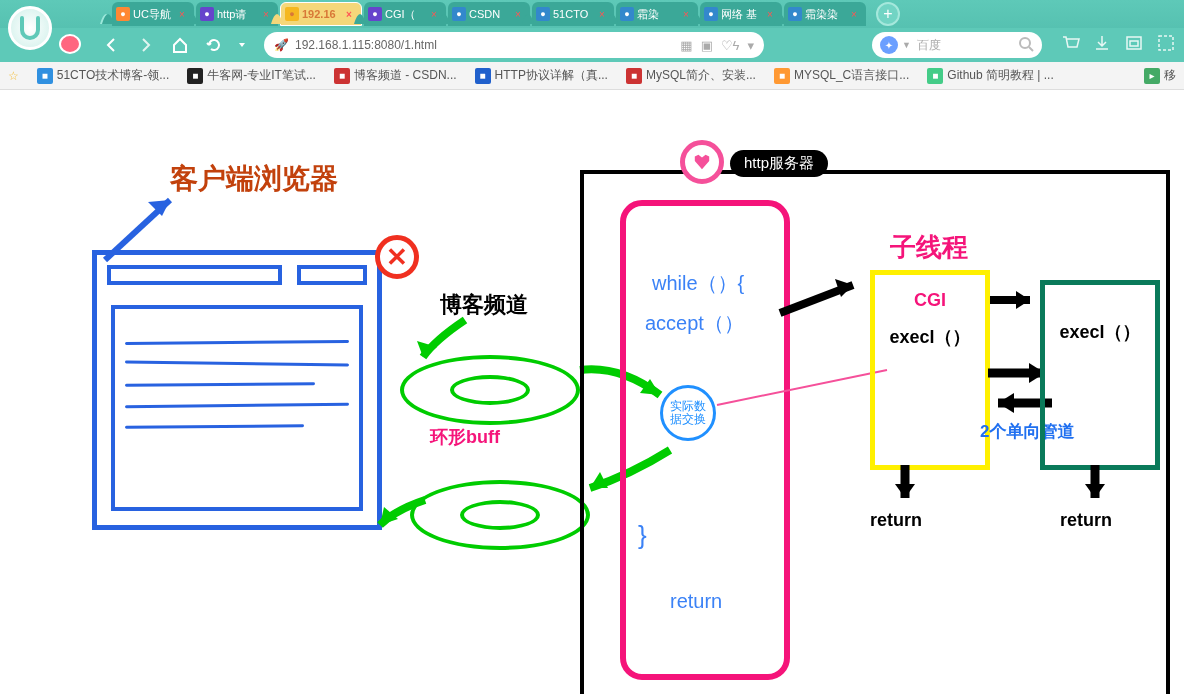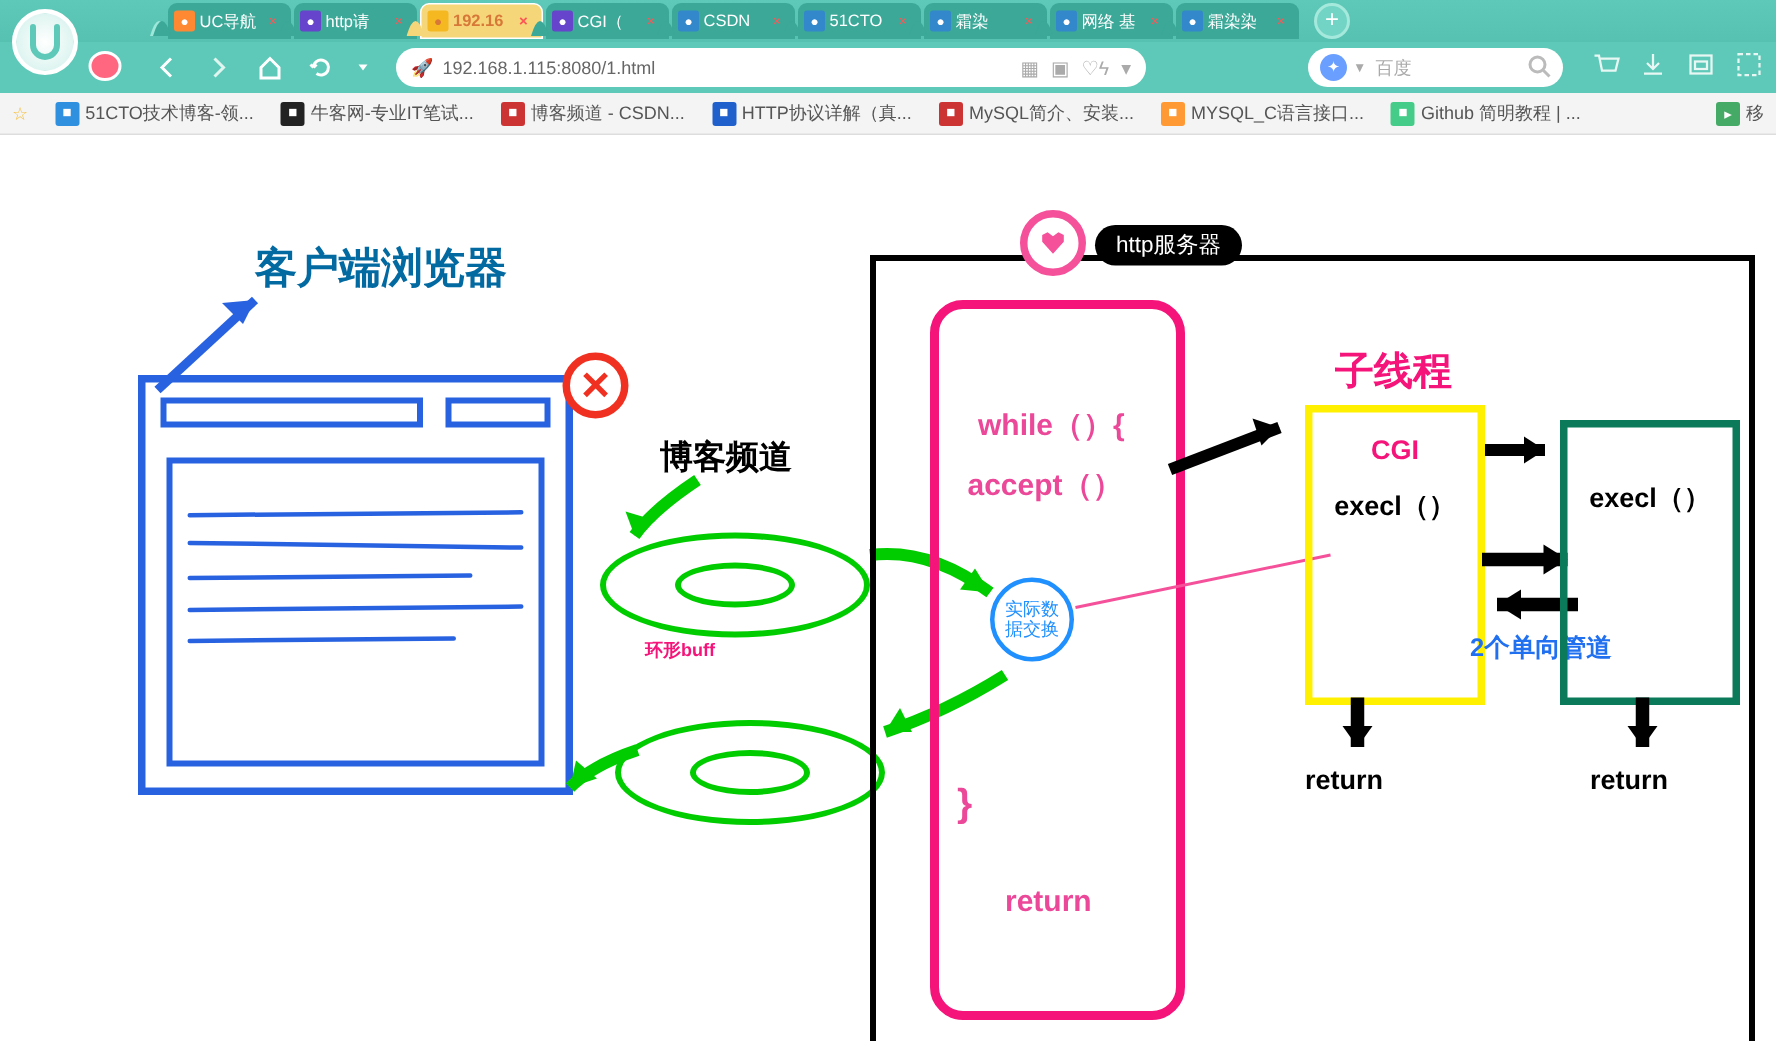--- a/index.html
+++ b/index.html
@@ -40,51 +40,51 @@
 
 
 .bwindow { left:12px; top:110px; width:290px; height:280px; border:5px solid #2862e0; }
 .bw-bar { position:absolute; top:10px; left:10px; width:175px; height:20px; border:4px solid #2862e0; }
 .bw-bar2 { position:absolute; top:10px; right:10px; width:70px; height:20px; border:4px solid #2862e0; }
 .bw-body { position:absolute; top:50px; left:14px; right:14px; bottom:14px; border:4px solid #2862e0; padding:14px 10px; }
 .bw-line { height:3px; background:#2862e0; margin:18px 0; border-radius:2px; transform:rotate(-0.5deg); }
 
 .red-x { left:295px; top:95px; width:44px; height:44px; border:5px solid #f03020; border-radius:50%; background:#fff; display:flex; align-items:center; justify-content:center; color:#f03020; font-size:26px; font-weight:bold; }
 
-.title-client { left:90px; top:20px; font-size:28px; font-weight:bold; color:#0369a1; }
+.title-client { left:90px; top:20px; font-size:28px; font-weight:bold; color:#c2410c; }
 .arrow-client { left:10px; top:40px; }
 
 
 .server-box { left:500px; top:30px; width:590px; height:530px; border:4px solid #000; }
 .server-badge { left:650px; top:10px; background:#000; color:#fff; padding:4px 14px; border-radius:14px; font-size:15px; }
 .heart-pin { left:600px; top:0px; width:44px; height:44px; border:5px solid #f5509a; border-radius:50%; background:#fff; display:flex; align-items:center; justify-content:center; }
 .heart-pin::after { content:""; width:18px; height:18px; background:#f5509a; clip-path:polygon(50% 90%,10% 45%,10% 20%,30% 10%,50% 25%,70% 10%,90% 20%,90% 45%); }
 
 
 .loop-box { left:540px; top:60px; width:170px; height:480px; border:6px solid #f5147a; border-radius:22px; }
-.loop-text { color:#ec4899; font-size:20px; font-weight:bold; }
+.loop-text { color:#3b82f6; font-size:20px; font-weight:normal; }
 
 .data-circle { left:580px; top:245px; width:56px; height:56px; border:3px solid #2090ff; border-radius:50%; display:flex; align-items:center; justify-content:center; font-size:12px; color:#2090ff; text-align:center; line-height:1.1; background:#fff; }
 
 
 .title-child { left:810px; top:90px; font-size:26px; font-weight:bold; color:#f5147a;font-family:Liberation Mono, monospace; }
 .child-box { left:790px; top:130px; width:120px; height:200px; border:5px solid #fff000; }
 .child-text { font-size:18px; font-weight:bold; color:#000; text-align:center; width:100%; }
 .cgi-text { color:#f5147a; }
 
 
 .exec-box { left:960px; top:140px; width:120px; height:190px; border:5px solid #0a7a5a; }
 .pipe-text { left:900px; top:280px; color:#2070f0; font-size:17px; font-weight:bold; }
 
 .ret { font-size:18px; font-weight:bold; color:#000; }
 
 
 .g-ellipse { border:4px solid #0c0; border-radius:50%; }
 .g-flow-label { font-size:22px; color:#000; font-weight:bold; }
-.ring-label { color:#f5147a; font-size:12px; font-weight:bold; }
+.ring-label { color:#f5147a; font-size:18px; font-weight:bold; }
 
 </style>
 </head>
 <body>
 
 <div class="chrome">
   <div class="logo-area">
     <div class="uc-logo">
       <svg width="28" height="28" viewBox="0 0 28 28">
           <path d="M6 4v12a8 8 0 0 0 16 0V4" fill="none" stroke="#5ec9b8" stroke-width="4" stroke-linecap="round"></path>

